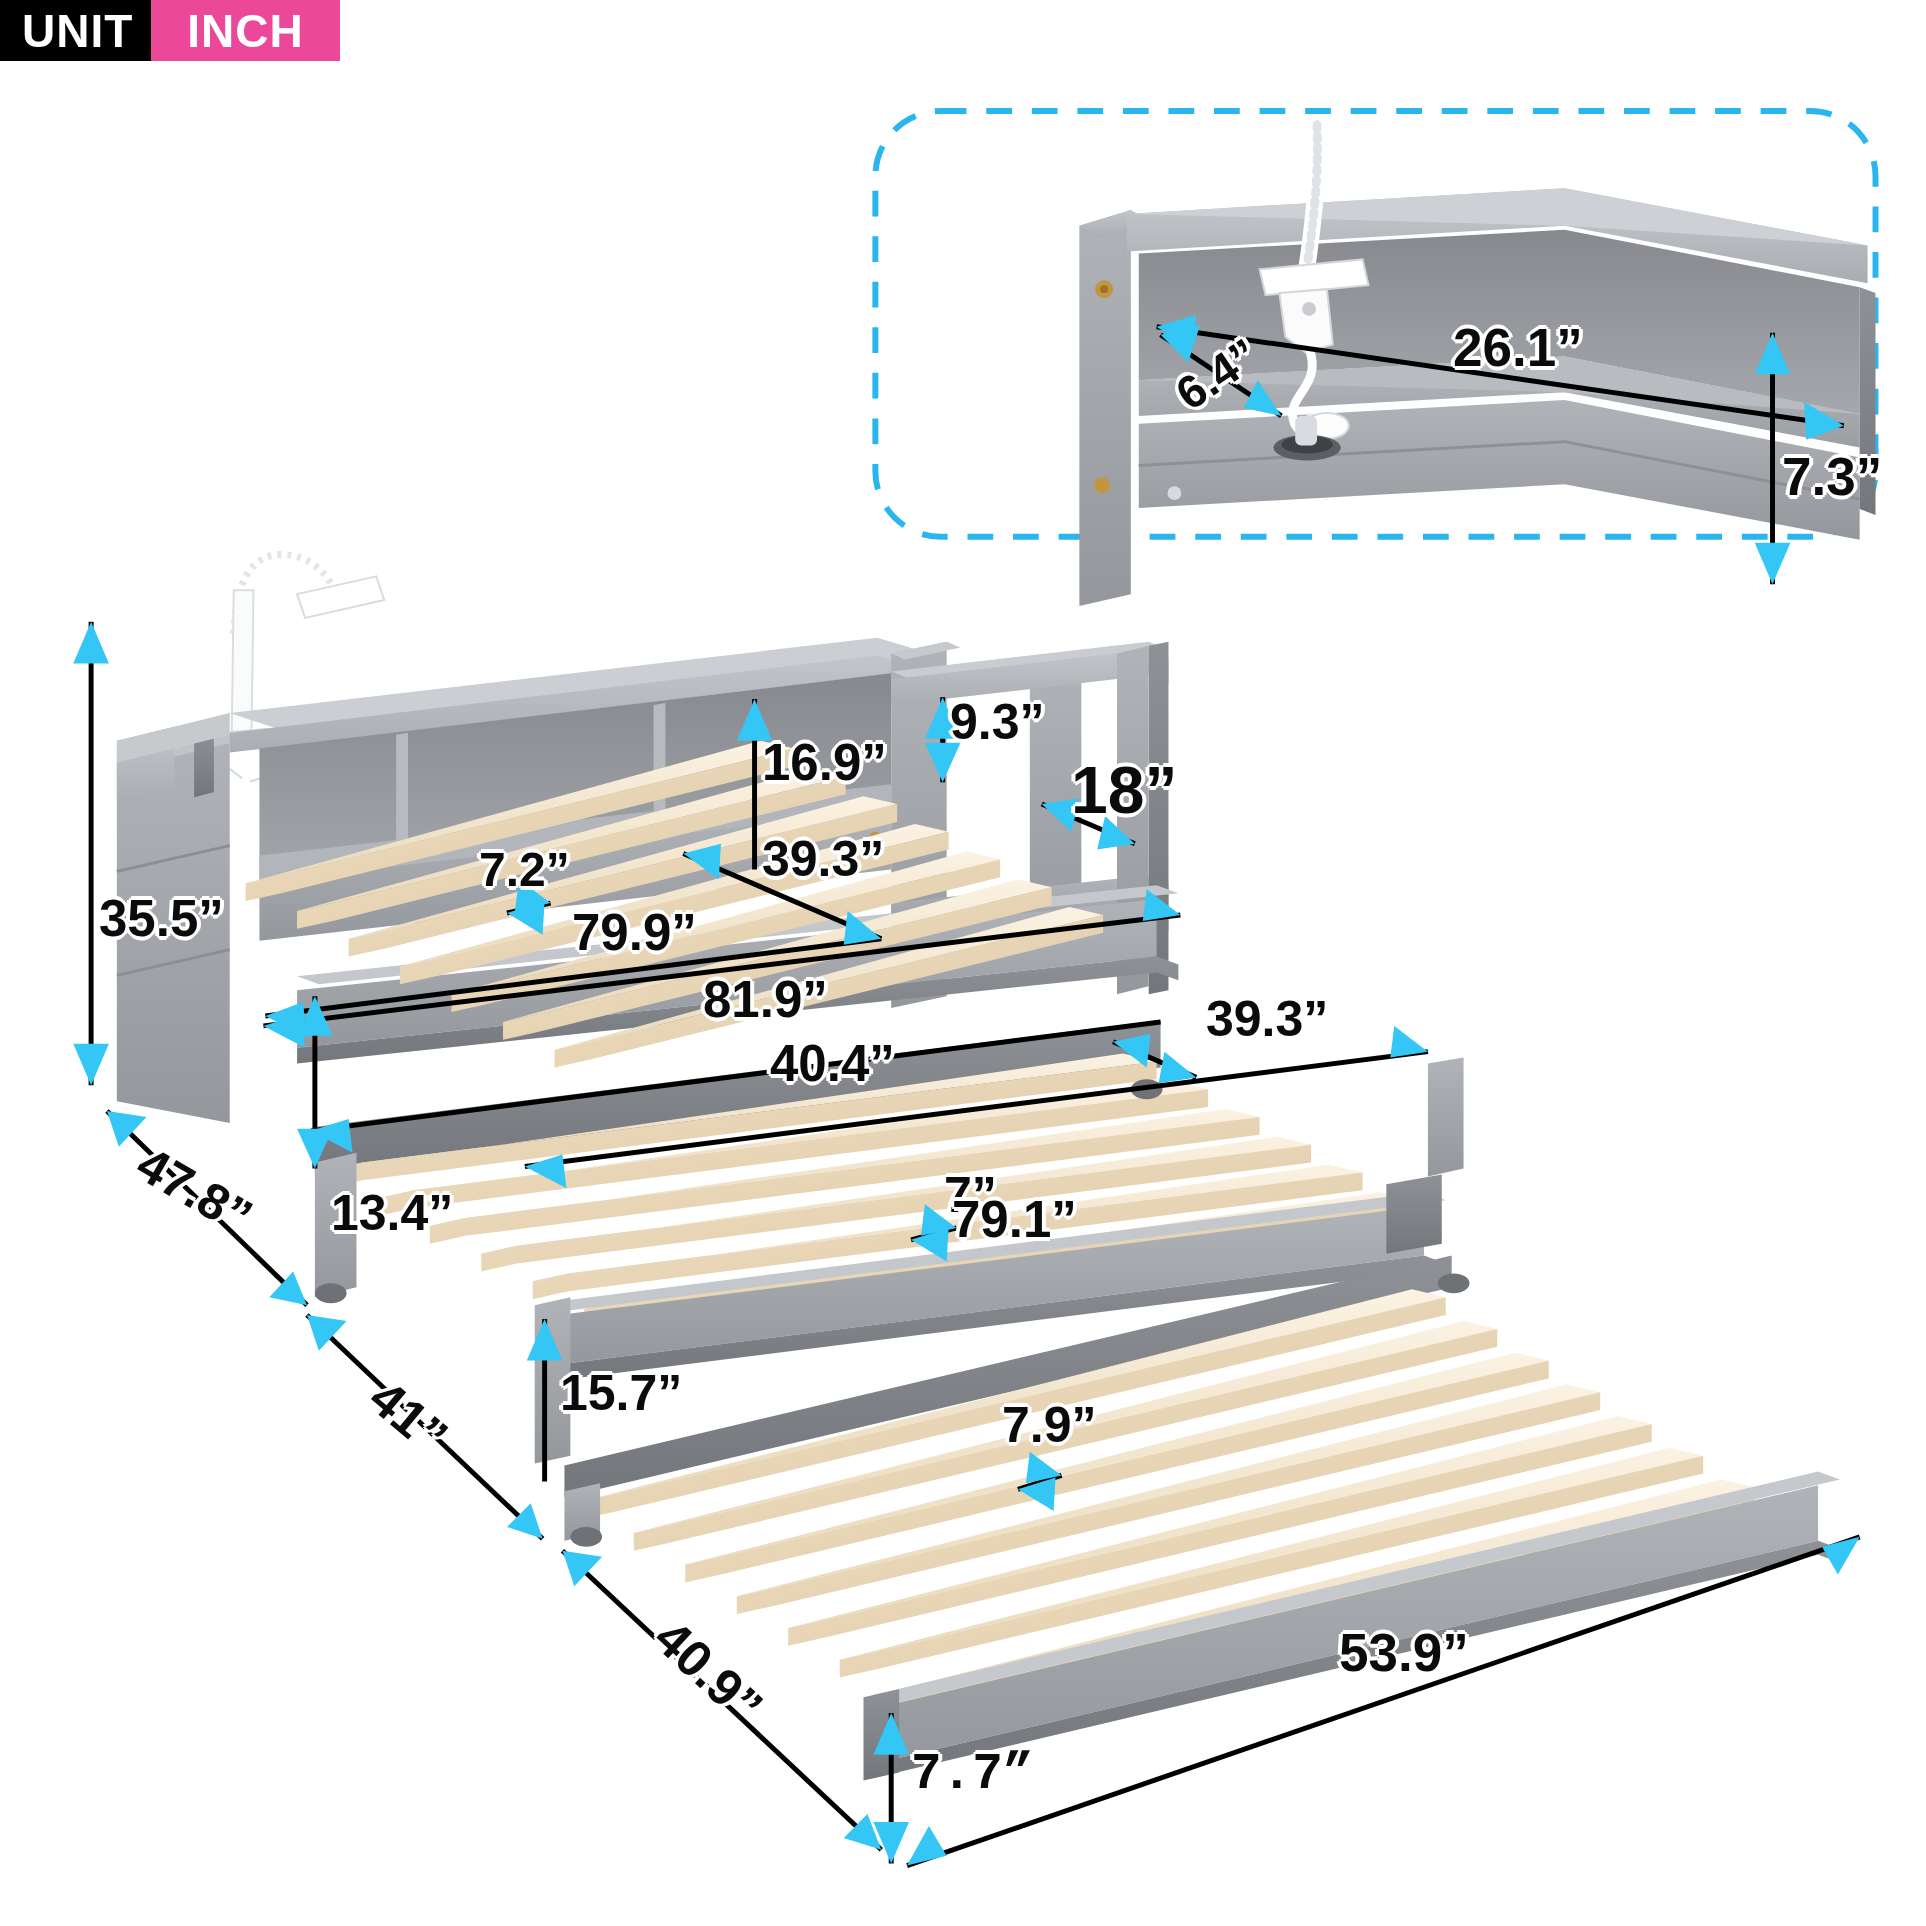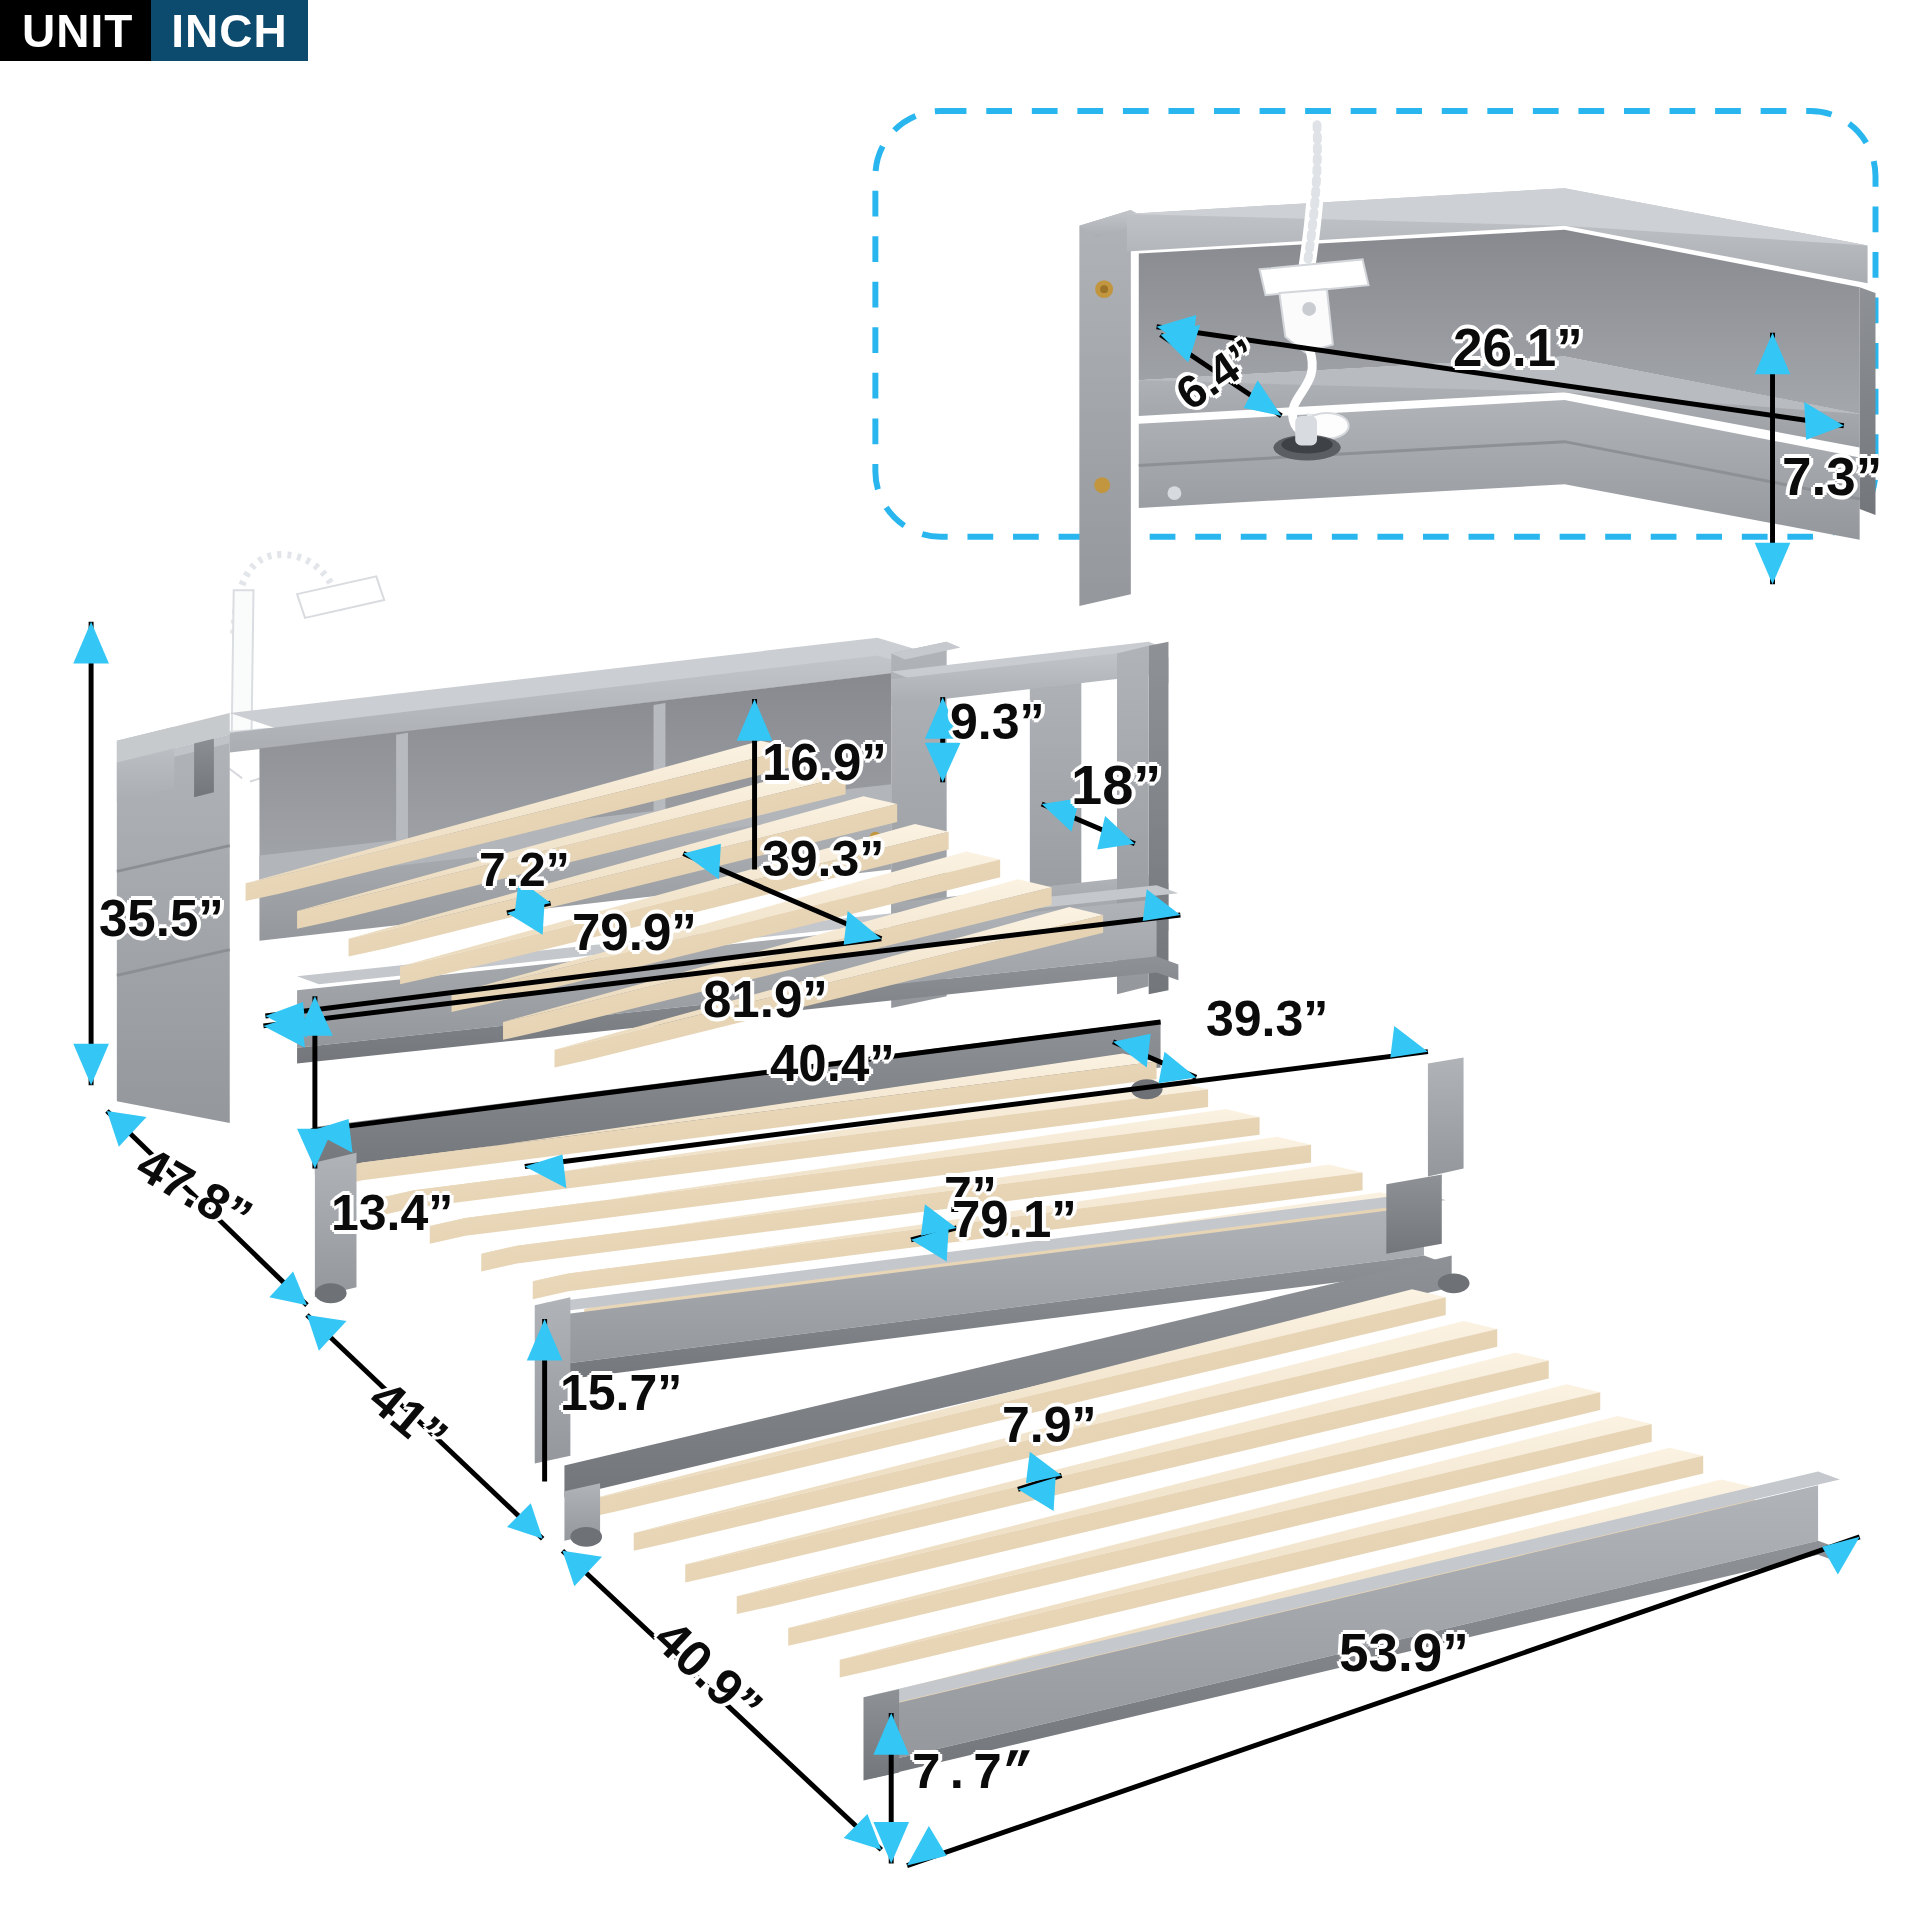--- a/index.html
+++ b/index.html
@@ -24,21 +24,21 @@
   }
   .unit-badge .seg {
     display: flex; align-items: center; justify-content: center;
     font-weight: 700;
     font-size: 46px;
     letter-spacing: 1px;
     color: #ffffff;
     padding: 0 18px 0 22px;
   }
   .unit-badge .seg-unit { background: #000000; }
-  .unit-badge .seg-inch { background: #0c4a6e; padding: 0 20px; }
+  .unit-badge .seg-inch { background: #ec4899; padding: 0 36px; }
 
   
   .dim {
     position: absolute;
     font-family: "Liberation Sans", sans-serif;
     font-weight: 700;
     color: #0b0b0b;
     white-space: nowrap;
     z-index: 40;
     -webkit-text-stroke: 5px #ffffff;
@@ -426,21 +426,21 @@
   <div class="dim" style="left:1782px; top:446px; font-size:53px;">
     <span>7.3”</span>
   </div>
 
   <div class="dim" style="left:762px; top:733px; font-size:51px;">
     <span>16.9”</span>
   </div>
   <div class="dim" style="left:950px; top:693px; font-size:50px;">
     <span>9.3”</span>
   </div>
-  <div class="dim" style="left:1071px; top:752px; font-size:56px;">
+  <div class="dim" style="left:1071px; top:752px; font-size:66px;">
     <span>18”</span>
   </div>
   <div class="dim" style="left:479px; top:842px; font-size:48px;">
     <span>7.2”</span>
   </div>
   <div class="dim" style="left:762px; top:830px; font-size:50px;">
     <span>39.3”</span>
   </div>
   <div class="dim" style="left:572px; top:903px; font-size:51px;">
     <span>79.9”</span>

